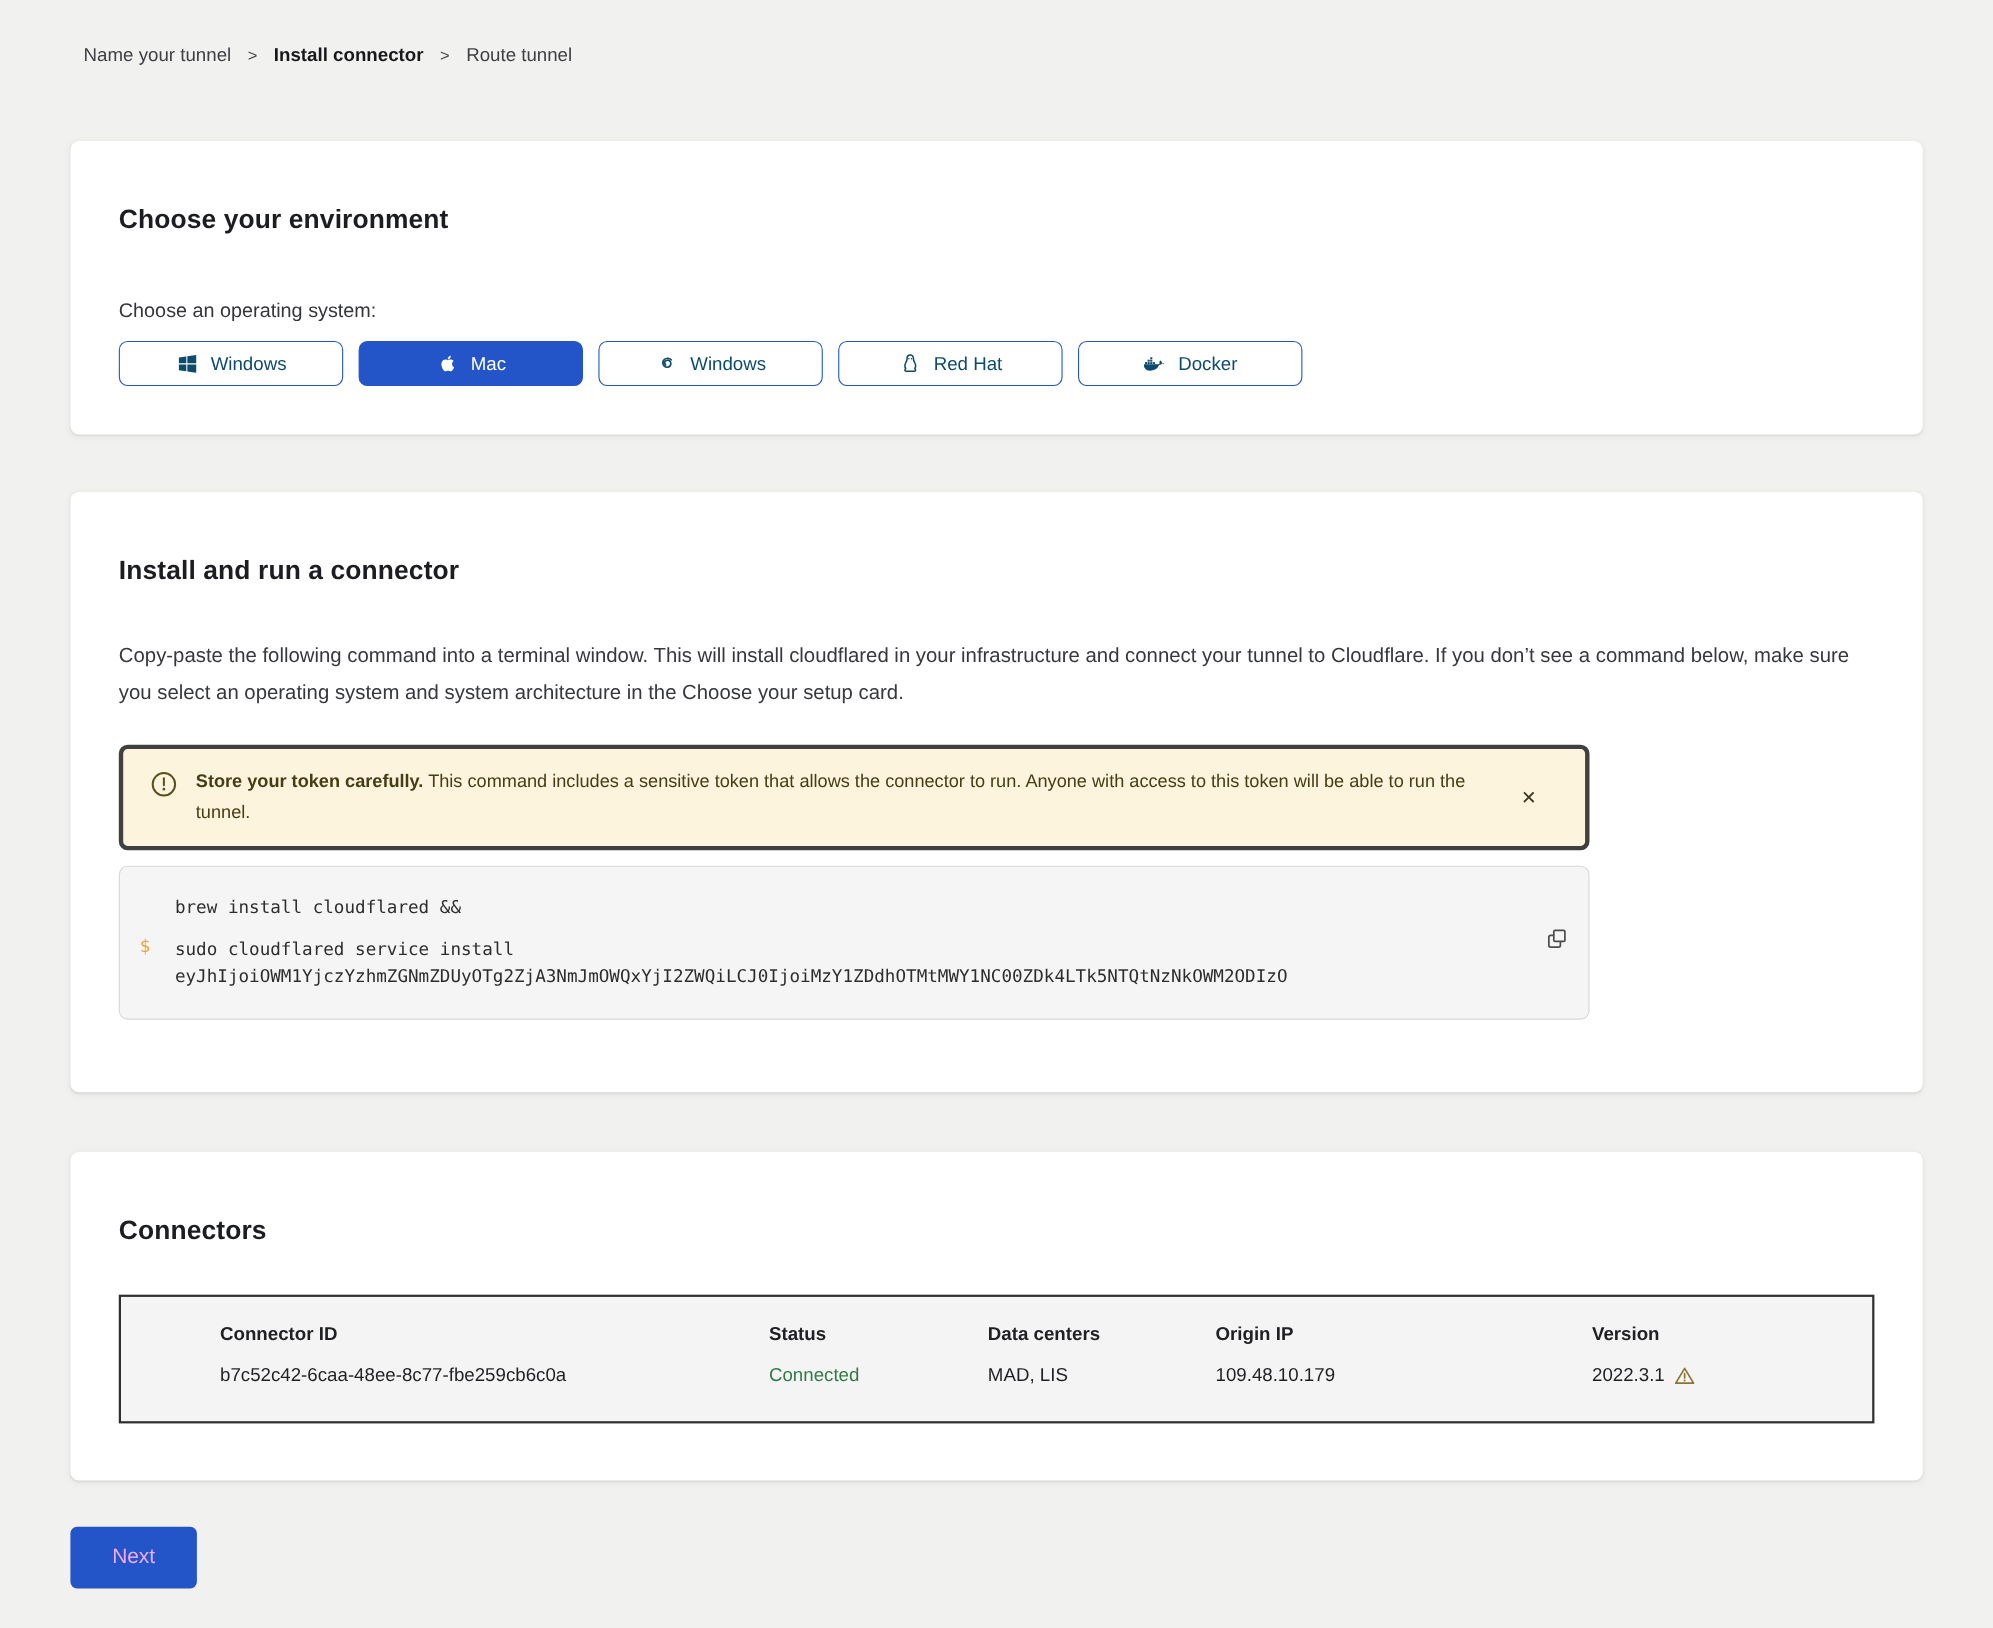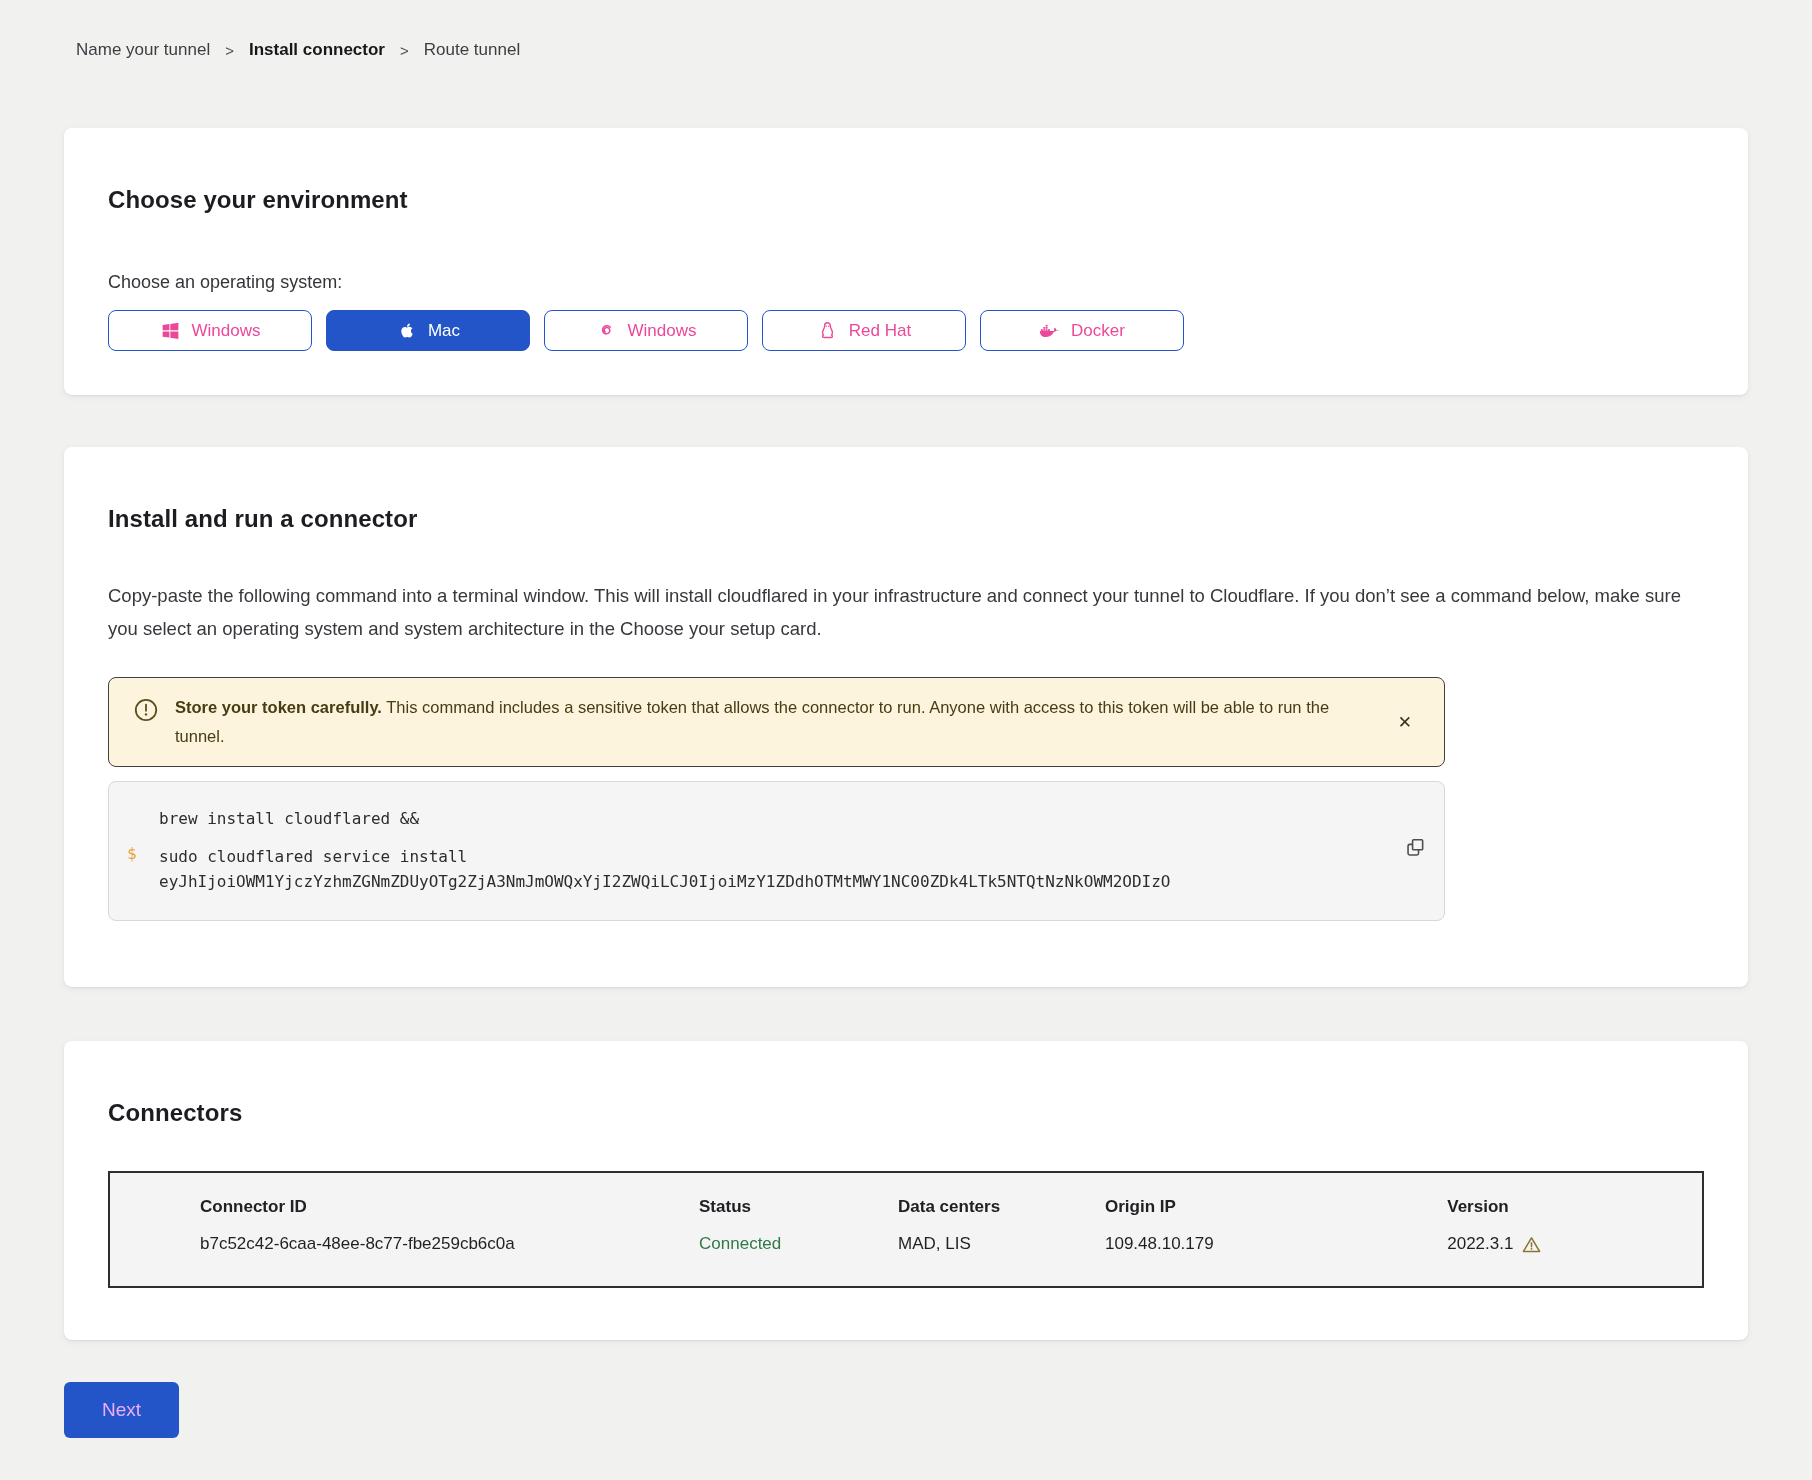--- a/index.html
+++ b/index.html
@@ -27,33 +27,33 @@
   .card-environment { margin-top:68px; }
   .card-install    { margin-top:52px; padding-bottom:66px; }
   .card-connectors { margin-top:54px; padding-bottom:52px; }
   .card-title { margin:0; font-size:24px; font-weight:700; color:#1c1d20; letter-spacing:.1px; }
 
   
   .os-label { margin:58px 0 0; font-size:18px; color:#34363a; }
   .os-row { display:flex; gap:14px; margin-top:17px; }
   .os-btn {
     width:204px; height:41px; display:flex; align-items:center; justify-content:center; gap:11px;
-    background:#fff; color:#ec4899; border:1px solid #2355c8; border-radius:8px;
+    background:#fff; color:#0c4a6e; border:1px solid #2355c8; border-radius:8px;
     font-family:inherit; font-size:17px; cursor:pointer; padding:0;
   }
   .os-btn.selected { background:#2355c8; color:#ffffff; }
   .os-icon { display:flex; align-items:center; }
   .os-icon svg { width:21px; height:21px; }
 
   
   .description { margin:46px 0 0; font-size:18.5px; line-height:33px; color:#36383c; max-width:1600px; }
   .alert {
     display:flex; align-items:flex-start; width:1337px; margin-top:32px;
-    background:#fcf4dd; border:1px solid #404040; border-radius:8px;
-    padding:15px 24px 15px 24px; color:#463c15;
+    background:#fcf4dd; border:4px solid #404040; border-radius:8px;
+    padding:15px 36px 15px 24px; color:#463c15;
   }
   .alert-icon { flex:none; width:26px; height:26px; margin:4px 16px 0 0; color:#5c4e1d; }
   .alert-icon svg { width:26px; height:26px; }
   .alert-text { font-size:16.5px; line-height:29px; max-width:1190px; }
   .alert-title { font-weight:700; }
   .alert-close {
     margin-left:auto; align-self:center; background:none; border:none; cursor:pointer;
     font-size:17px; color:#3c3522; padding:6px 8px; line-height:1; font-family:inherit;
   }
 

